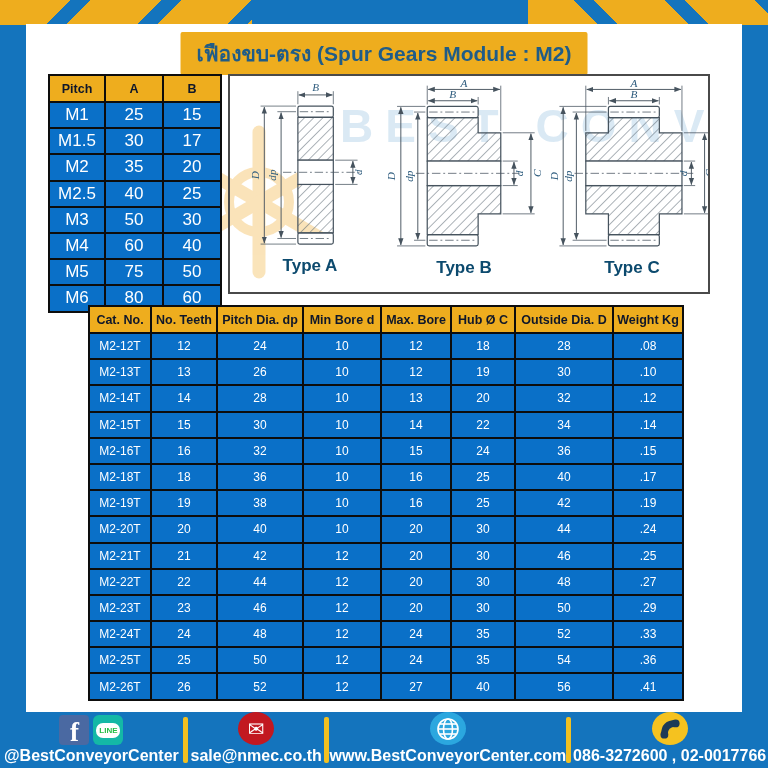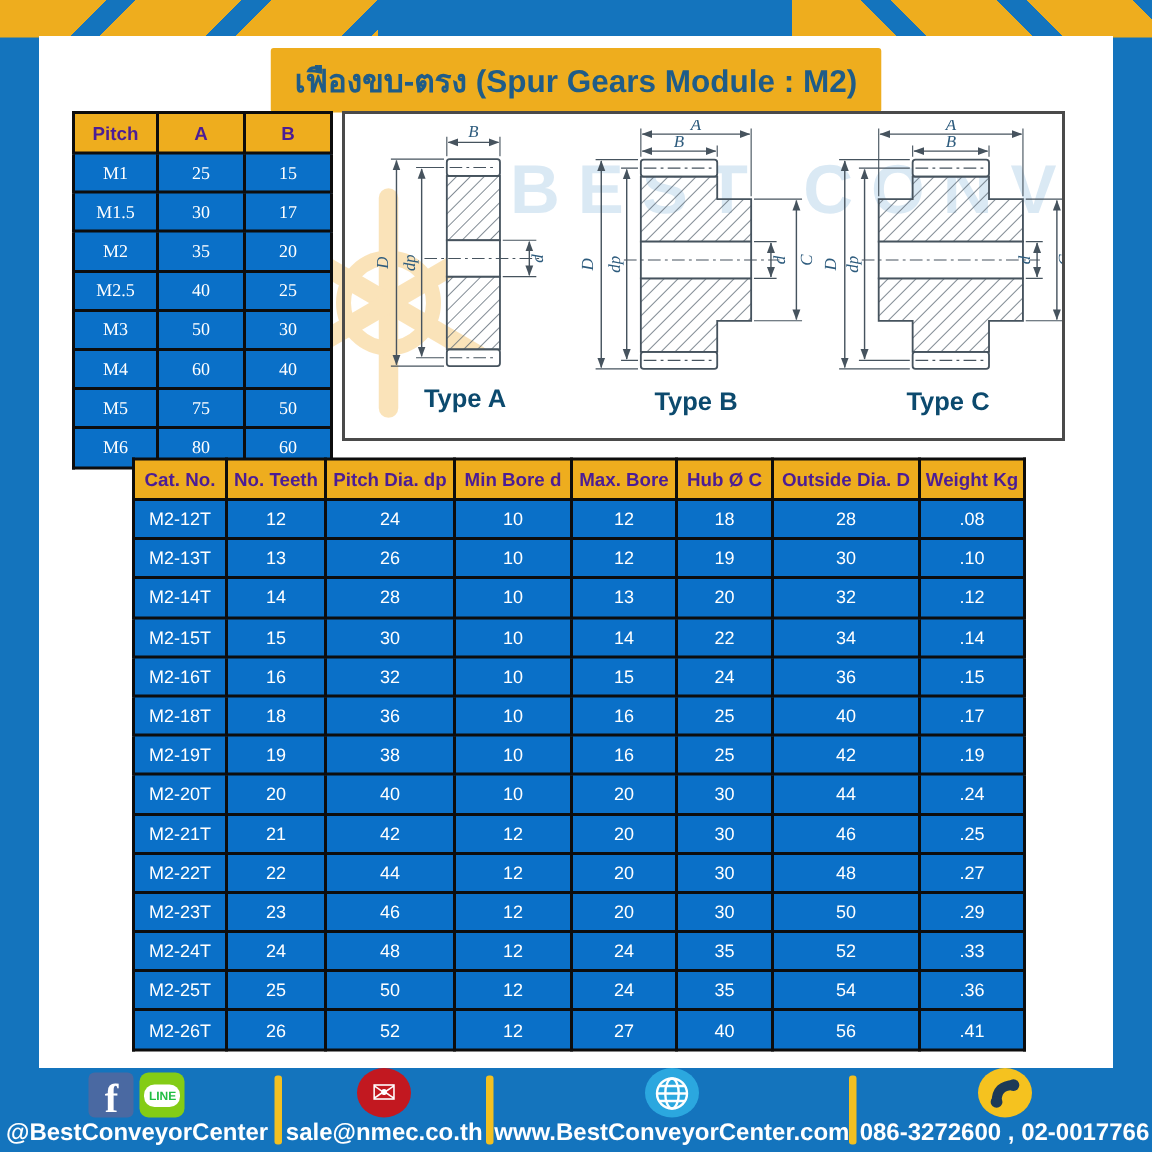--- a/index.html
+++ b/index.html
@@ -21,24 +21,24 @@
   }
   .title-bar{
     position:absolute;top:8px;left:50%;transform:translateX(-50%);
     background:#EEAD1E;color:#1F5C88;font-weight:bold;font-size:21px;
     padding:5px 16px;white-space:nowrap;border-radius:2px;
     font-family:Liberation Sans, sans-serif;
   }
   
   table{border-collapse:collapse;table-layout:fixed;}
   th,td{border:2px solid #0d0d0d;text-align:center;vertical-align:middle;padding:0;}
-  th{background:#EEAD1E;color:#4c1d95;font-weight:bold;font-size:12.5px;height:25px;}
+  th{background:#EEAD1E;color:#0f172a;font-weight:bold;font-size:12.5px;height:25px;}
   td{background:#0A70C8;color:#ffffff;font-size:12px;height:24.2px;}
   .pitch-table{position:absolute;left:22px;top:50px;width:172px;}
-  .pitch-table td{font-size:12px;font-family:Liberation Serif, serif;}
+  .pitch-table td{font-size:17px;}
   .main-table{position:absolute;left:62px;top:281px;width:592px;}
   
   .panel{
     position:absolute;left:202px;top:50px;width:482px;height:220px;
     border:2px solid #4a4a4a;box-sizing:border-box;
     display:flex;justify-content:space-between;align-items:flex-start;
     padding:4px 4px 0 10px;position:absolute;overflow:hidden;
   }
   .wm-text{
     position:absolute;left:110px;top:18px;width:370px;z-index:0;
@@ -59,21 +59,21 @@
     display:flex;align-items:stretch;background:#1474BD;
   }
   .f-sec{display:flex;flex-direction:column;align-items:center;justify-content:flex-end;
     padding-bottom:3px;gap:2px;}
   .f-sec .label{color:#fff;font-weight:bold;font-size:16px;white-space:nowrap;}
   .f-div{width:5px;background:#F2C021;border-radius:2px;margin:5px 0;}
   .icon-row{display:flex;gap:4px;align-items:center;}
   .fb-icon{width:30px;height:30px;background:#4A69A2;border-radius:4px;
     color:#fff;font-family:"Liberation Serif",serif;font-weight:bold;font-size:27px;
     display:flex;align-items:flex-end;justify-content:center;line-height:26px;overflow:hidden;}
-  .line-icon{width:30px;height:30px;background:#84cc16;border-radius:6px;
+  .line-icon{width:30px;height:30px;background:#14b8a6;border-radius:6px;
     display:flex;align-items:center;justify-content:center;}
   .line-bubble{width:24px;height:15px;background:#fff;border-radius:7px;
     color:#22BD44;font-weight:bold;font-size:8px;display:flex;align-items:center;justify-content:center;}
   .circle-icon{width:36px;height:36px;border-radius:50%;display:flex;align-items:center;justify-content:center;}
   .mail-icon{background:#C21820;}
   .mail-icon::before{content:"\2709";color:#fff;font-size:20px;line-height:1;}
   .globe-icon{background:#2BA7DF;}
   .phone-icon{background:#F5C21F;}
 </style>
 </head>

